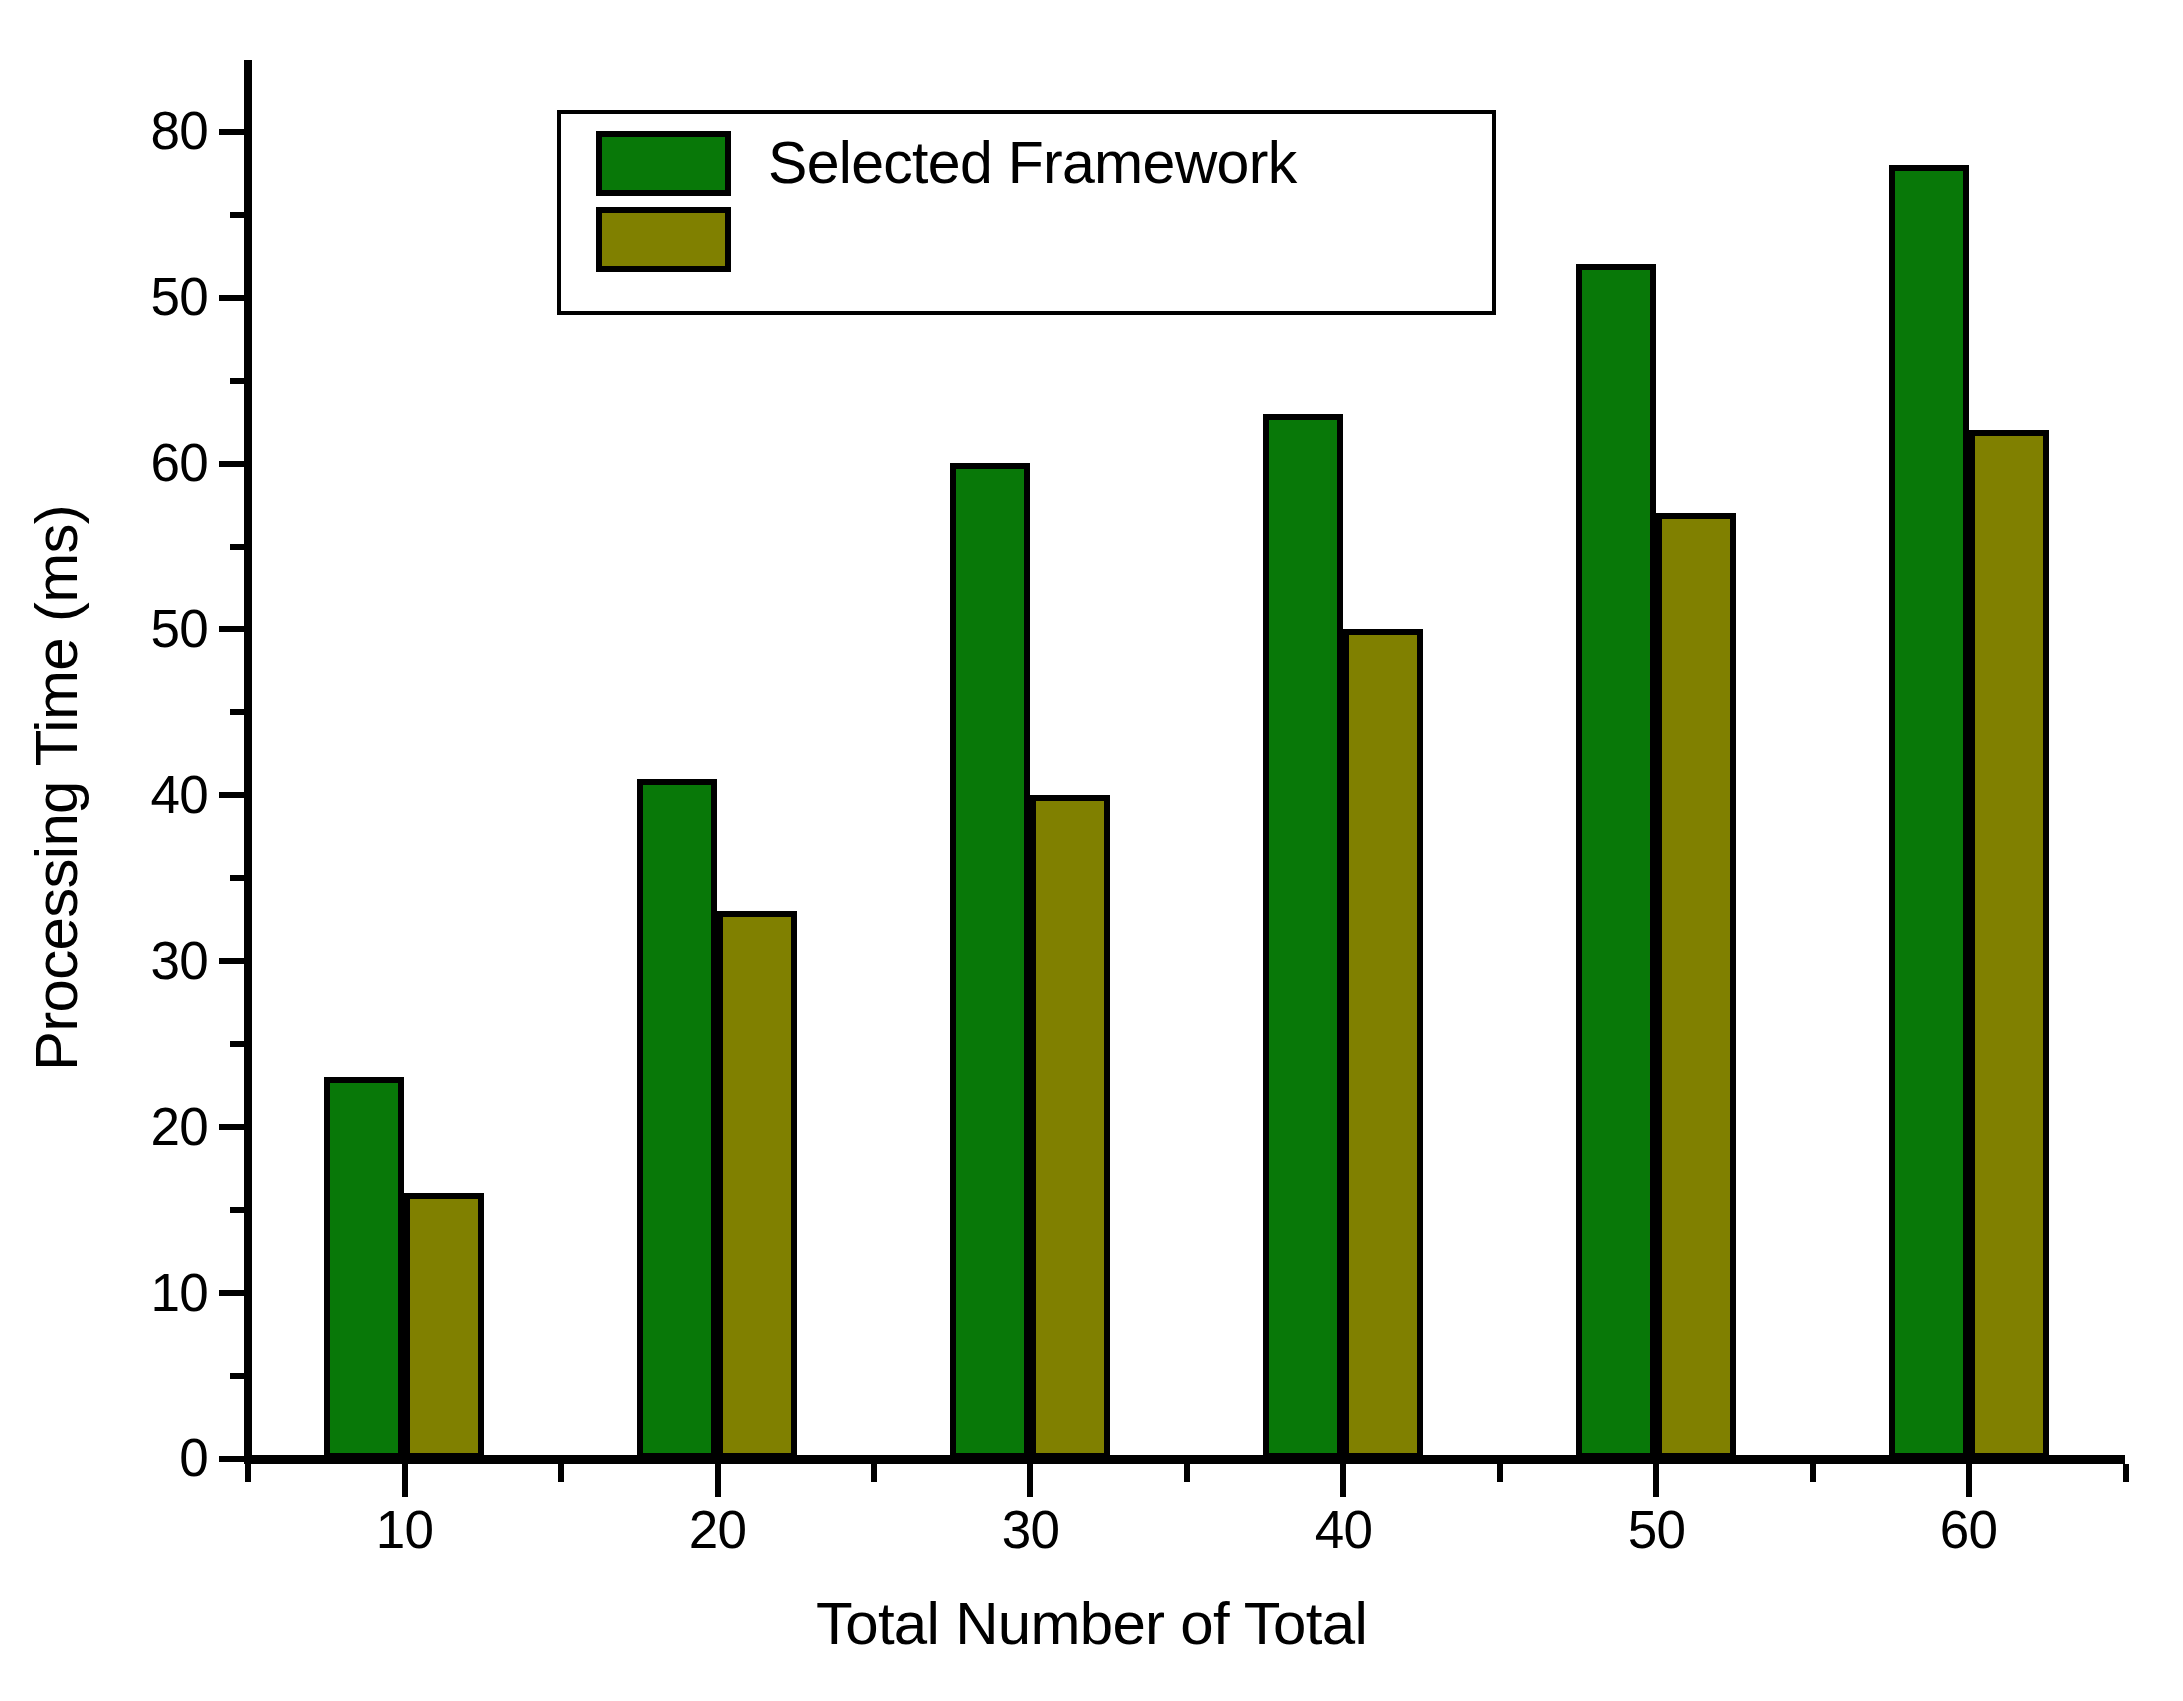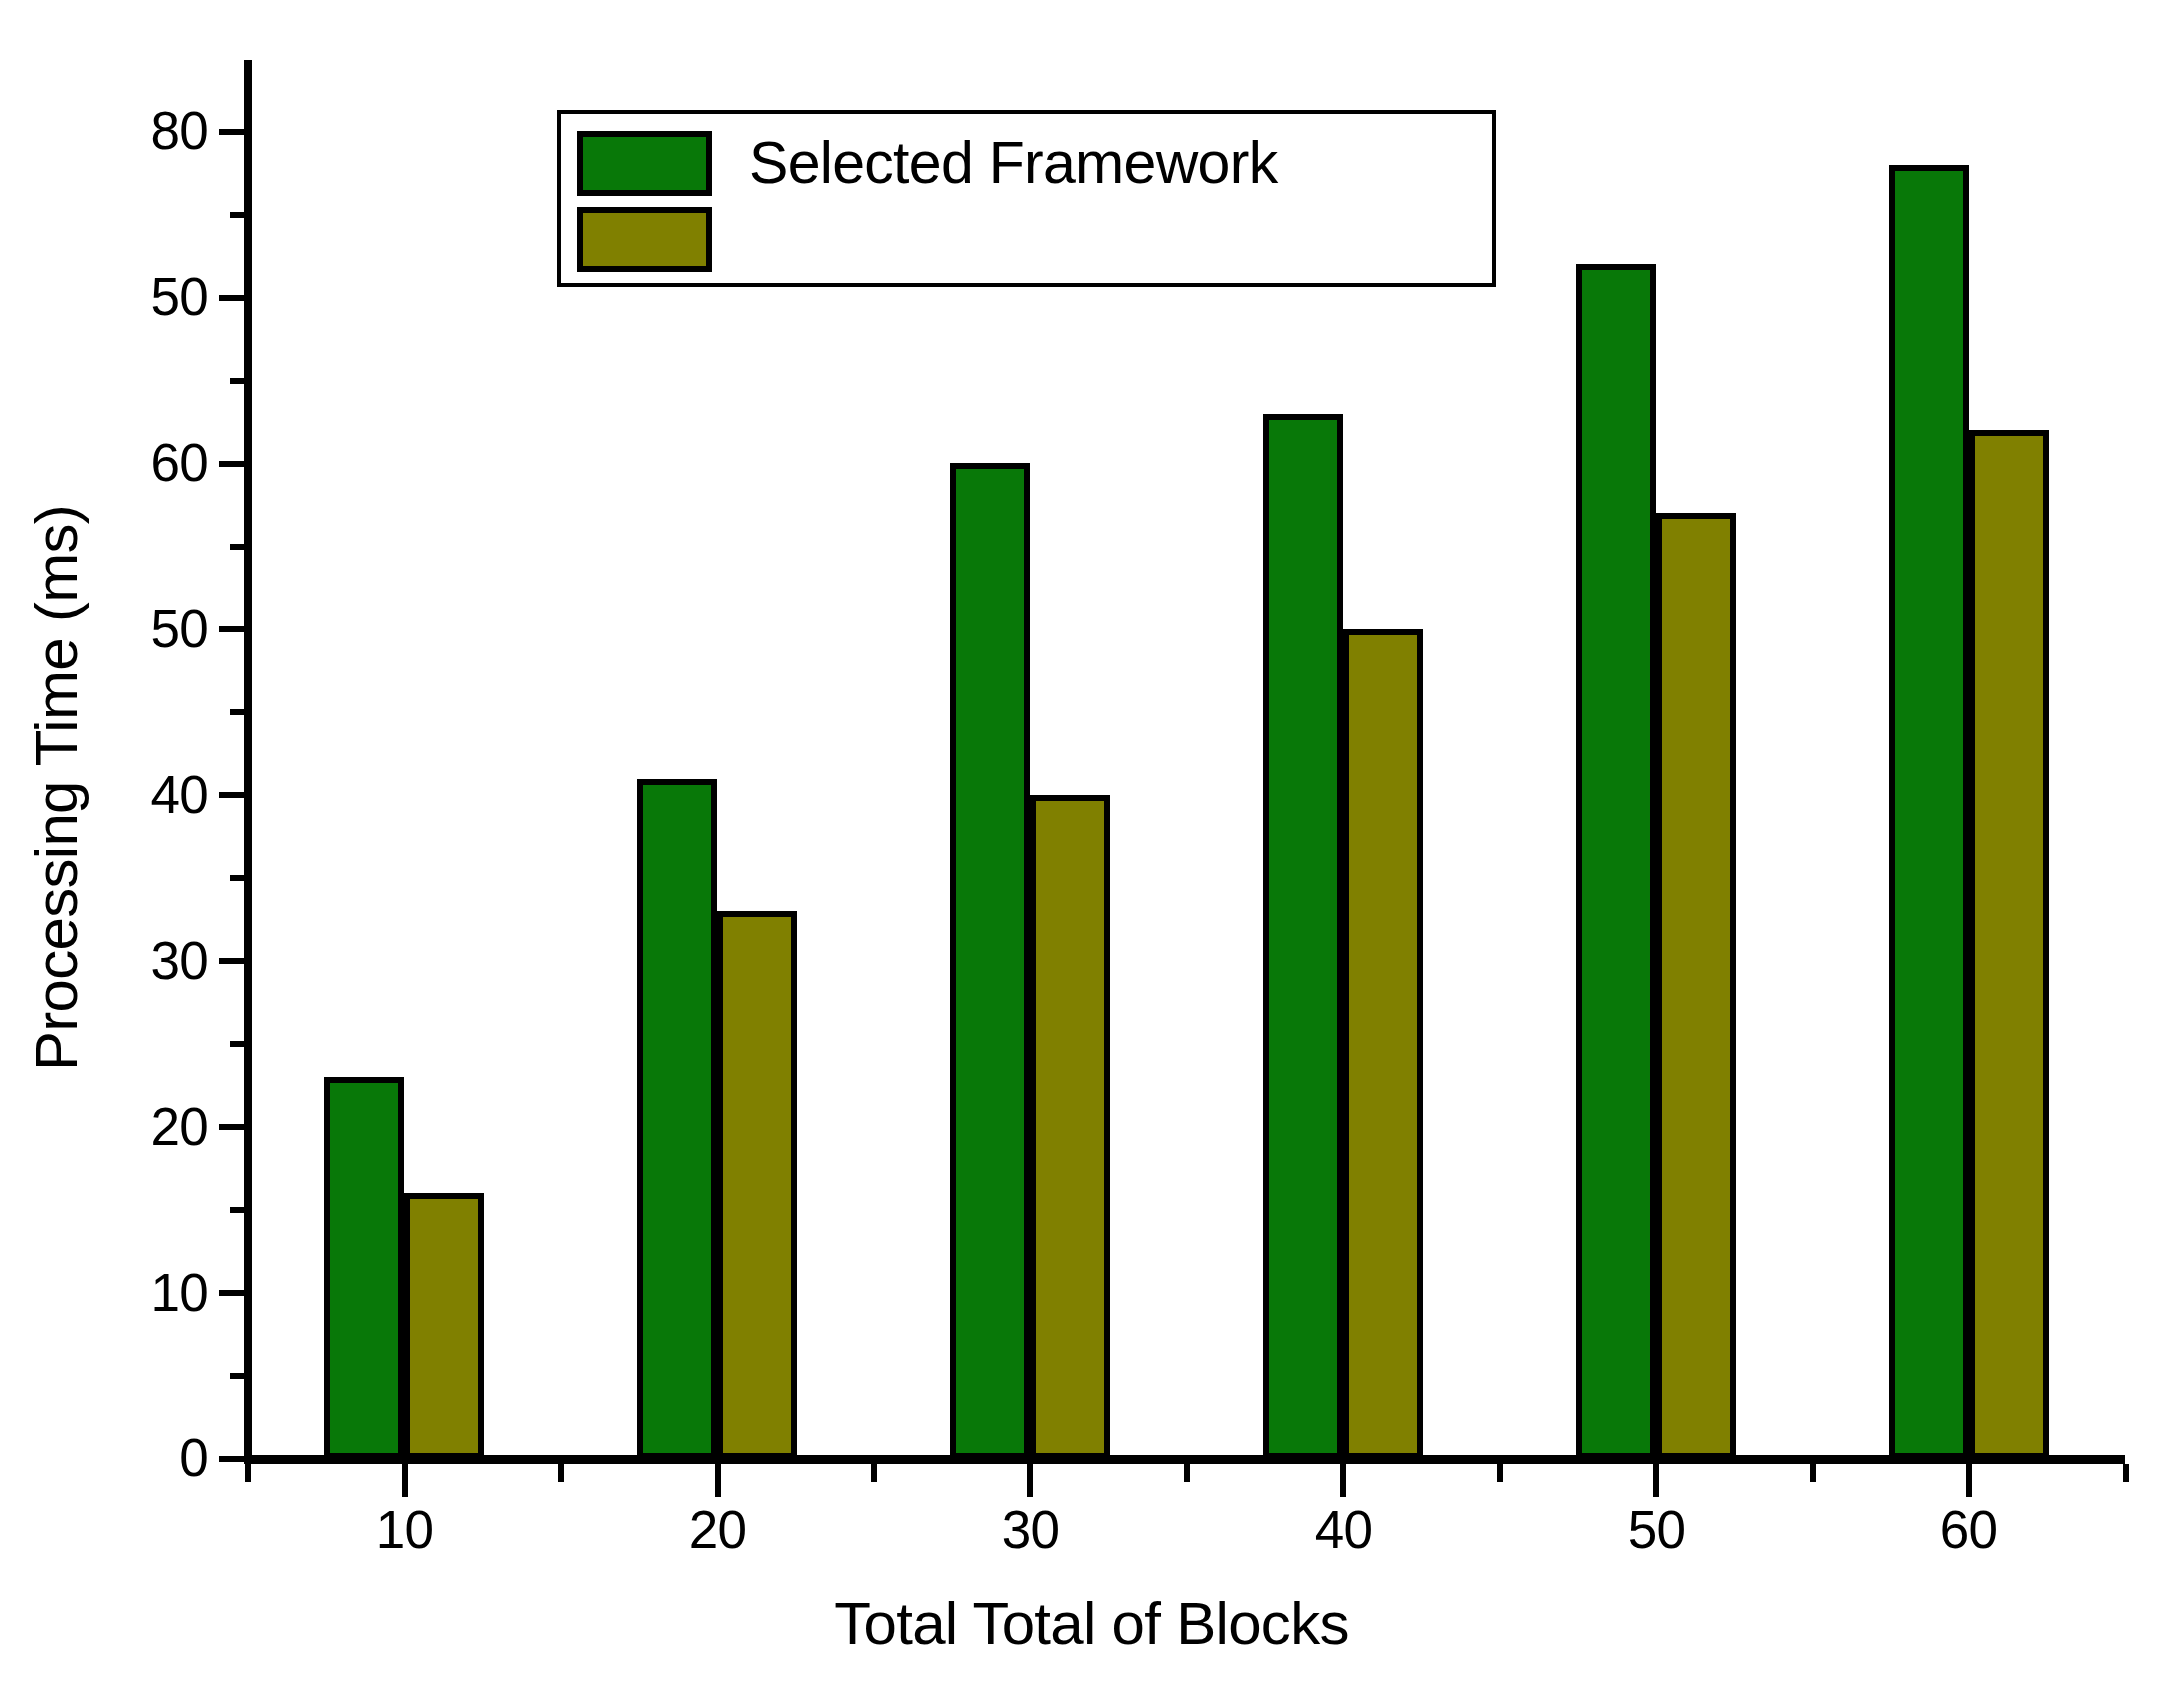--- a/index.html
+++ b/index.html
@@ -46,24 +46,24 @@
   }
 
   
   .bar{
     position:absolute;border:6.2px solid #000;box-sizing:border-box;
   }
 
   
   .legend{
     position:absolute;left:557px;top:110px;
-    width:939px;height:177px;
+    width:939px;height:205px;
     border:4.8px solid #000;background:#fff;
     box-sizing:border-box;
-    padding:15px 0 0 16px;
+    padding:15px 0 0 35px;
   }
   .legend-row{display:flex;align-items:center;height:69px;margin-bottom:6.9px;}
   .legend-swatch{
     width:135px;height:65px;border:6.9px solid #000;box-sizing:border-box;
     flex:0 0 auto;
   }
   .legend-label{
     margin-left:37px;font-size:59px;line-height:65px;letter-spacing:-0.7px;
     white-space:nowrap;
   }
@@ -137,21 +137,21 @@
       <div class="bar" title="PetroBlock Framework @ 30 = 40" style="left: 1030px; top: 795px; width: 80px; height: 664px; background: rgb(128, 128, 0);"></div>
       <div class="bar" title="Selected Framework @ 40 = 63" style="left: 1263px; top: 414px; width: 80px; height: 1045px; background: rgb(8, 120, 8);"></div>
       <div class="bar" title="PetroBlock Framework @ 40 = 50" style="left: 1343px; top: 629px; width: 80px; height: 830px; background: rgb(128, 128, 0);"></div>
       <div class="bar" title="Selected Framework @ 50 = 72" style="left: 1576px; top: 264px; width: 80px; height: 1195px; background: rgb(8, 120, 8);"></div>
       <div class="bar" title="PetroBlock Framework @ 50 = 57" style="left: 1656px; top: 513px; width: 80px; height: 946px; background: rgb(128, 128, 0);"></div>
       <div class="bar" title="Selected Framework @ 60 = 78" style="left: 1889px; top: 165px; width: 80px; height: 1294px; background: rgb(8, 120, 8);"></div>
       <div class="bar" title="PetroBlock Framework @ 60 = 62" style="left: 1969px; top: 430px; width: 80px; height: 1029px; background: rgb(128, 128, 0);"></div>
     </div>
 
   <div class="yaxis-title">Processing Time (ms)</div>
-  <div class="xaxis-title">Total Total of Blocks</div>
+  <div class="xaxis-title">Total Number of Total</div>
 
   <div class="legend">
     <div class="legend-row">
       <span class="legend-swatch" id="sw0" style="background: rgb(8, 120, 8);"></span>
       <span class="legend-label">Selected Framework</span>
     </div>
     <div class="legend-row">
       <span class="legend-swatch" id="sw1" style="background: rgb(128, 128, 0);"></span>
     </div>
   </div>

